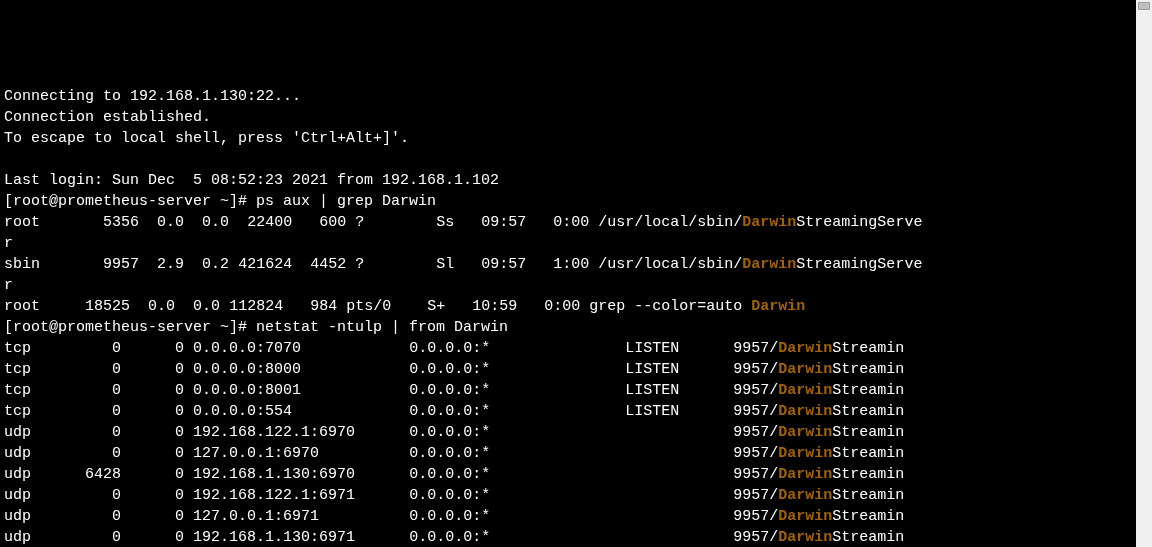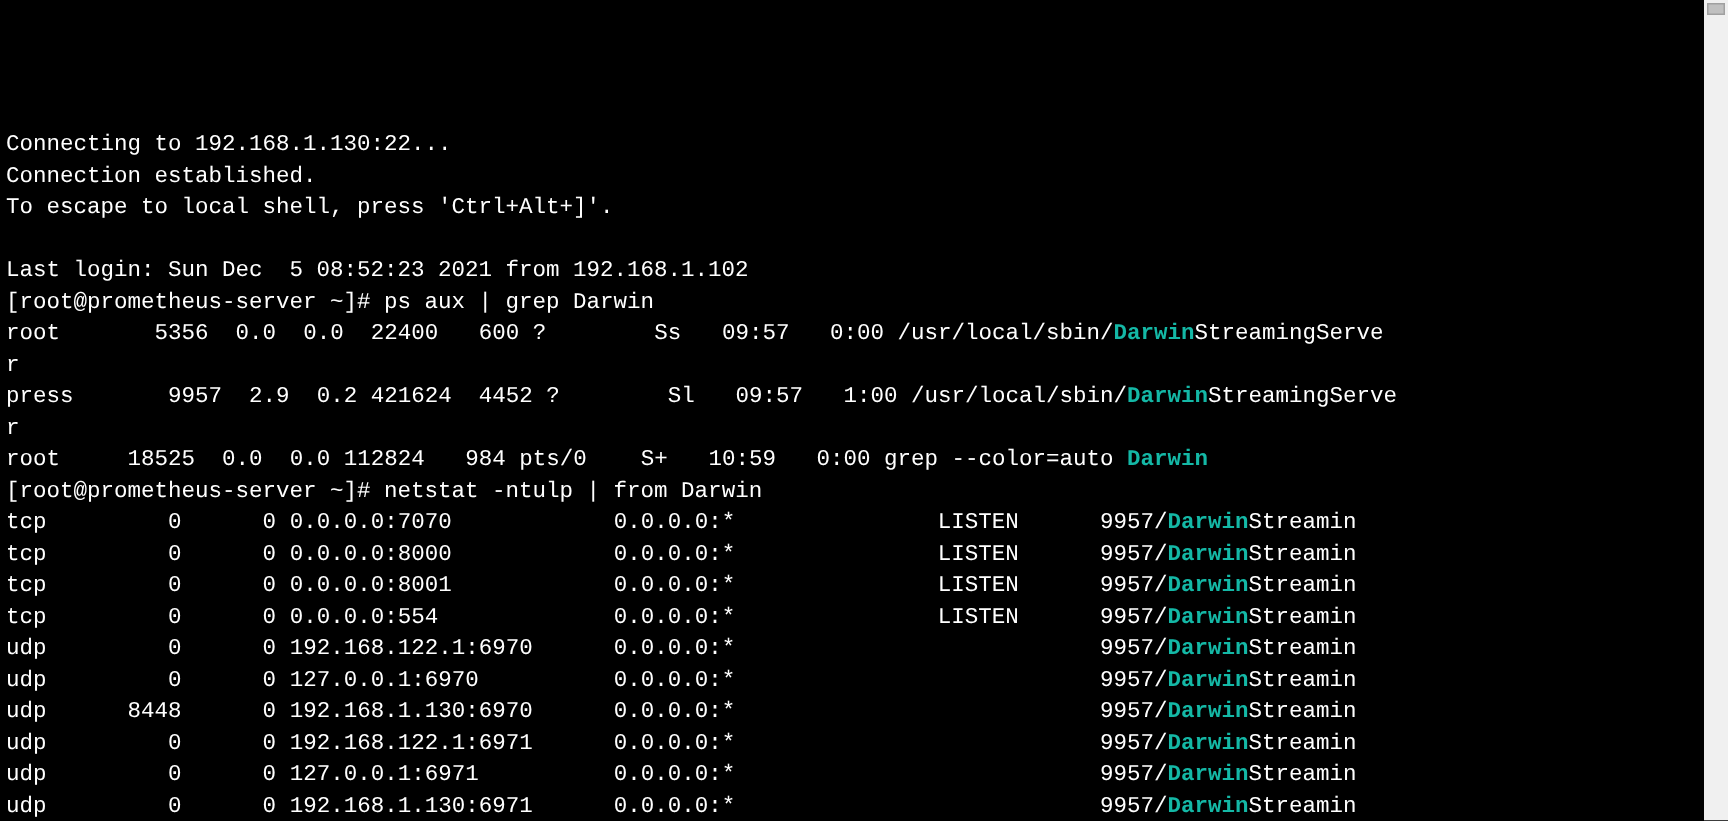--- a/index.html
+++ b/index.html
@@ -19,21 +19,21 @@
       overflow: hidden;
       position: relative;
     }
     .terminal {
       padding: 2px 4px;
       width: 1136px;
       height: 547px;
       overflow: hidden;
     }
     .hl {
-      color: #14b8a6;
+      color: #a16207;
       font-weight: bold;
     }
     .scrollbar {
       position: absolute;
       right: 0;
       top: 0;
       width: 16px;
       height: 547px;
       background: #f0f0f0;
     }
@@ -53,31 +53,31 @@
 
 
 <div class="terminal"><span>Connecting to 192.168.1.130:22...</span>
 <span>Connection established.</span>
 <span>To escape to local shell, press 'Ctrl+Alt+]'.</span>
 <span></span>
 <span>Last login: Sun Dec  5 08:52:23 2021 from 192.168.1.102</span>
 <span>[root@prometheus-server ~]# </span><span>ps aux | grep Darwin</span>
 <span><span>root     </span> <span> 5356</span>  <span>0.0</span>  <span>0.0</span> <span> 22400</span>   <span>600</span> <span>?       </span> <span>Ss  </span> <span>09:57</span>   <span>0:00</span> <span>/usr/local/sbin/</span><span class="hl">Darwin</span><span>StreamingServe</span></span>
 <span>r</span>
-<span><span>press     </span> <span> 9957</span>  <span>2.9</span>  <span>0.2</span> <span>421624</span>  <span>4452</span> <span>?       </span> <span>Sl  </span> <span>09:57</span>   <span>1:00</span> <span>/usr/local/sbin/</span><span class="hl">Darwin</span><span>StreamingServe</span></span>
+<span><span>sbin     </span> <span> 9957</span>  <span>2.9</span>  <span>0.2</span> <span>421624</span>  <span>4452</span> <span>?       </span> <span>Sl  </span> <span>09:57</span>   <span>1:00</span> <span>/usr/local/sbin/</span><span class="hl">Darwin</span><span>StreamingServe</span></span>
 <span>r</span>
 <span><span>root    </span> <span>18525</span>  <span>0.0</span>  <span>0.0</span> <span>112824</span>   <span>984</span> <span>pts/0   </span> <span>S+  </span> <span>10:59</span>   <span>0:00</span> <span>grep --color=auto </span><span class="hl">Darwin</span></span>
 <span>[root@prometheus-server ~]# </span><span>netstat -ntulp | from Darwin</span>
 <span><span>tcp   </span> <span>     0</span> <span>     0</span> <span>0.0.0.0:7070           </span> <span>0.0.0.0:*              </span> <span>LISTEN     </span> <span>9957/</span><span class="hl">Darwin</span><span>Streamin</span></span>
 <span><span>tcp   </span> <span>     0</span> <span>     0</span> <span>0.0.0.0:8000           </span> <span>0.0.0.0:*              </span> <span>LISTEN     </span> <span>9957/</span><span class="hl">Darwin</span><span>Streamin</span></span>
 <span><span>tcp   </span> <span>     0</span> <span>     0</span> <span>0.0.0.0:8001           </span> <span>0.0.0.0:*              </span> <span>LISTEN     </span> <span>9957/</span><span class="hl">Darwin</span><span>Streamin</span></span>
 <span><span>tcp   </span> <span>     0</span> <span>     0</span> <span>0.0.0.0:554            </span> <span>0.0.0.0:*              </span> <span>LISTEN     </span> <span>9957/</span><span class="hl">Darwin</span><span>Streamin</span></span>
 <span><span>udp   </span> <span>     0</span> <span>     0</span> <span>192.168.122.1:6970     </span> <span>0.0.0.0:*              </span> <span>           </span> <span>9957/</span><span class="hl">Darwin</span><span>Streamin</span></span>
 <span><span>udp   </span> <span>     0</span> <span>     0</span> <span>127.0.0.1:6970         </span> <span>0.0.0.0:*              </span> <span>           </span> <span>9957/</span><span class="hl">Darwin</span><span>Streamin</span></span>
-<span><span>udp   </span> <span>  8448</span> <span>     0</span> <span>192.168.1.130:6970     </span> <span>0.0.0.0:*              </span> <span>           </span> <span>9957/</span><span class="hl">Darwin</span><span>Streamin</span></span>
+<span><span>udp   </span> <span>  6428</span> <span>     0</span> <span>192.168.1.130:6970     </span> <span>0.0.0.0:*              </span> <span>           </span> <span>9957/</span><span class="hl">Darwin</span><span>Streamin</span></span>
 <span><span>udp   </span> <span>     0</span> <span>     0</span> <span>192.168.122.1:6971     </span> <span>0.0.0.0:*              </span> <span>           </span> <span>9957/</span><span class="hl">Darwin</span><span>Streamin</span></span>
 <span><span>udp   </span> <span>     0</span> <span>     0</span> <span>127.0.0.1:6971         </span> <span>0.0.0.0:*              </span> <span>           </span> <span>9957/</span><span class="hl">Darwin</span><span>Streamin</span></span>
 <span><span>udp   </span> <span>     0</span> <span>     0</span> <span>192.168.1.130:6971     </span> <span>0.0.0.0:*              </span> <span>           </span> <span>9957/</span><span class="hl">Darwin</span><span>Streamin</span></span>
 </div>
 
 <div class="scrollbar">
   <div class="scrollbar-thumb"></div>
 </div>
 
 

